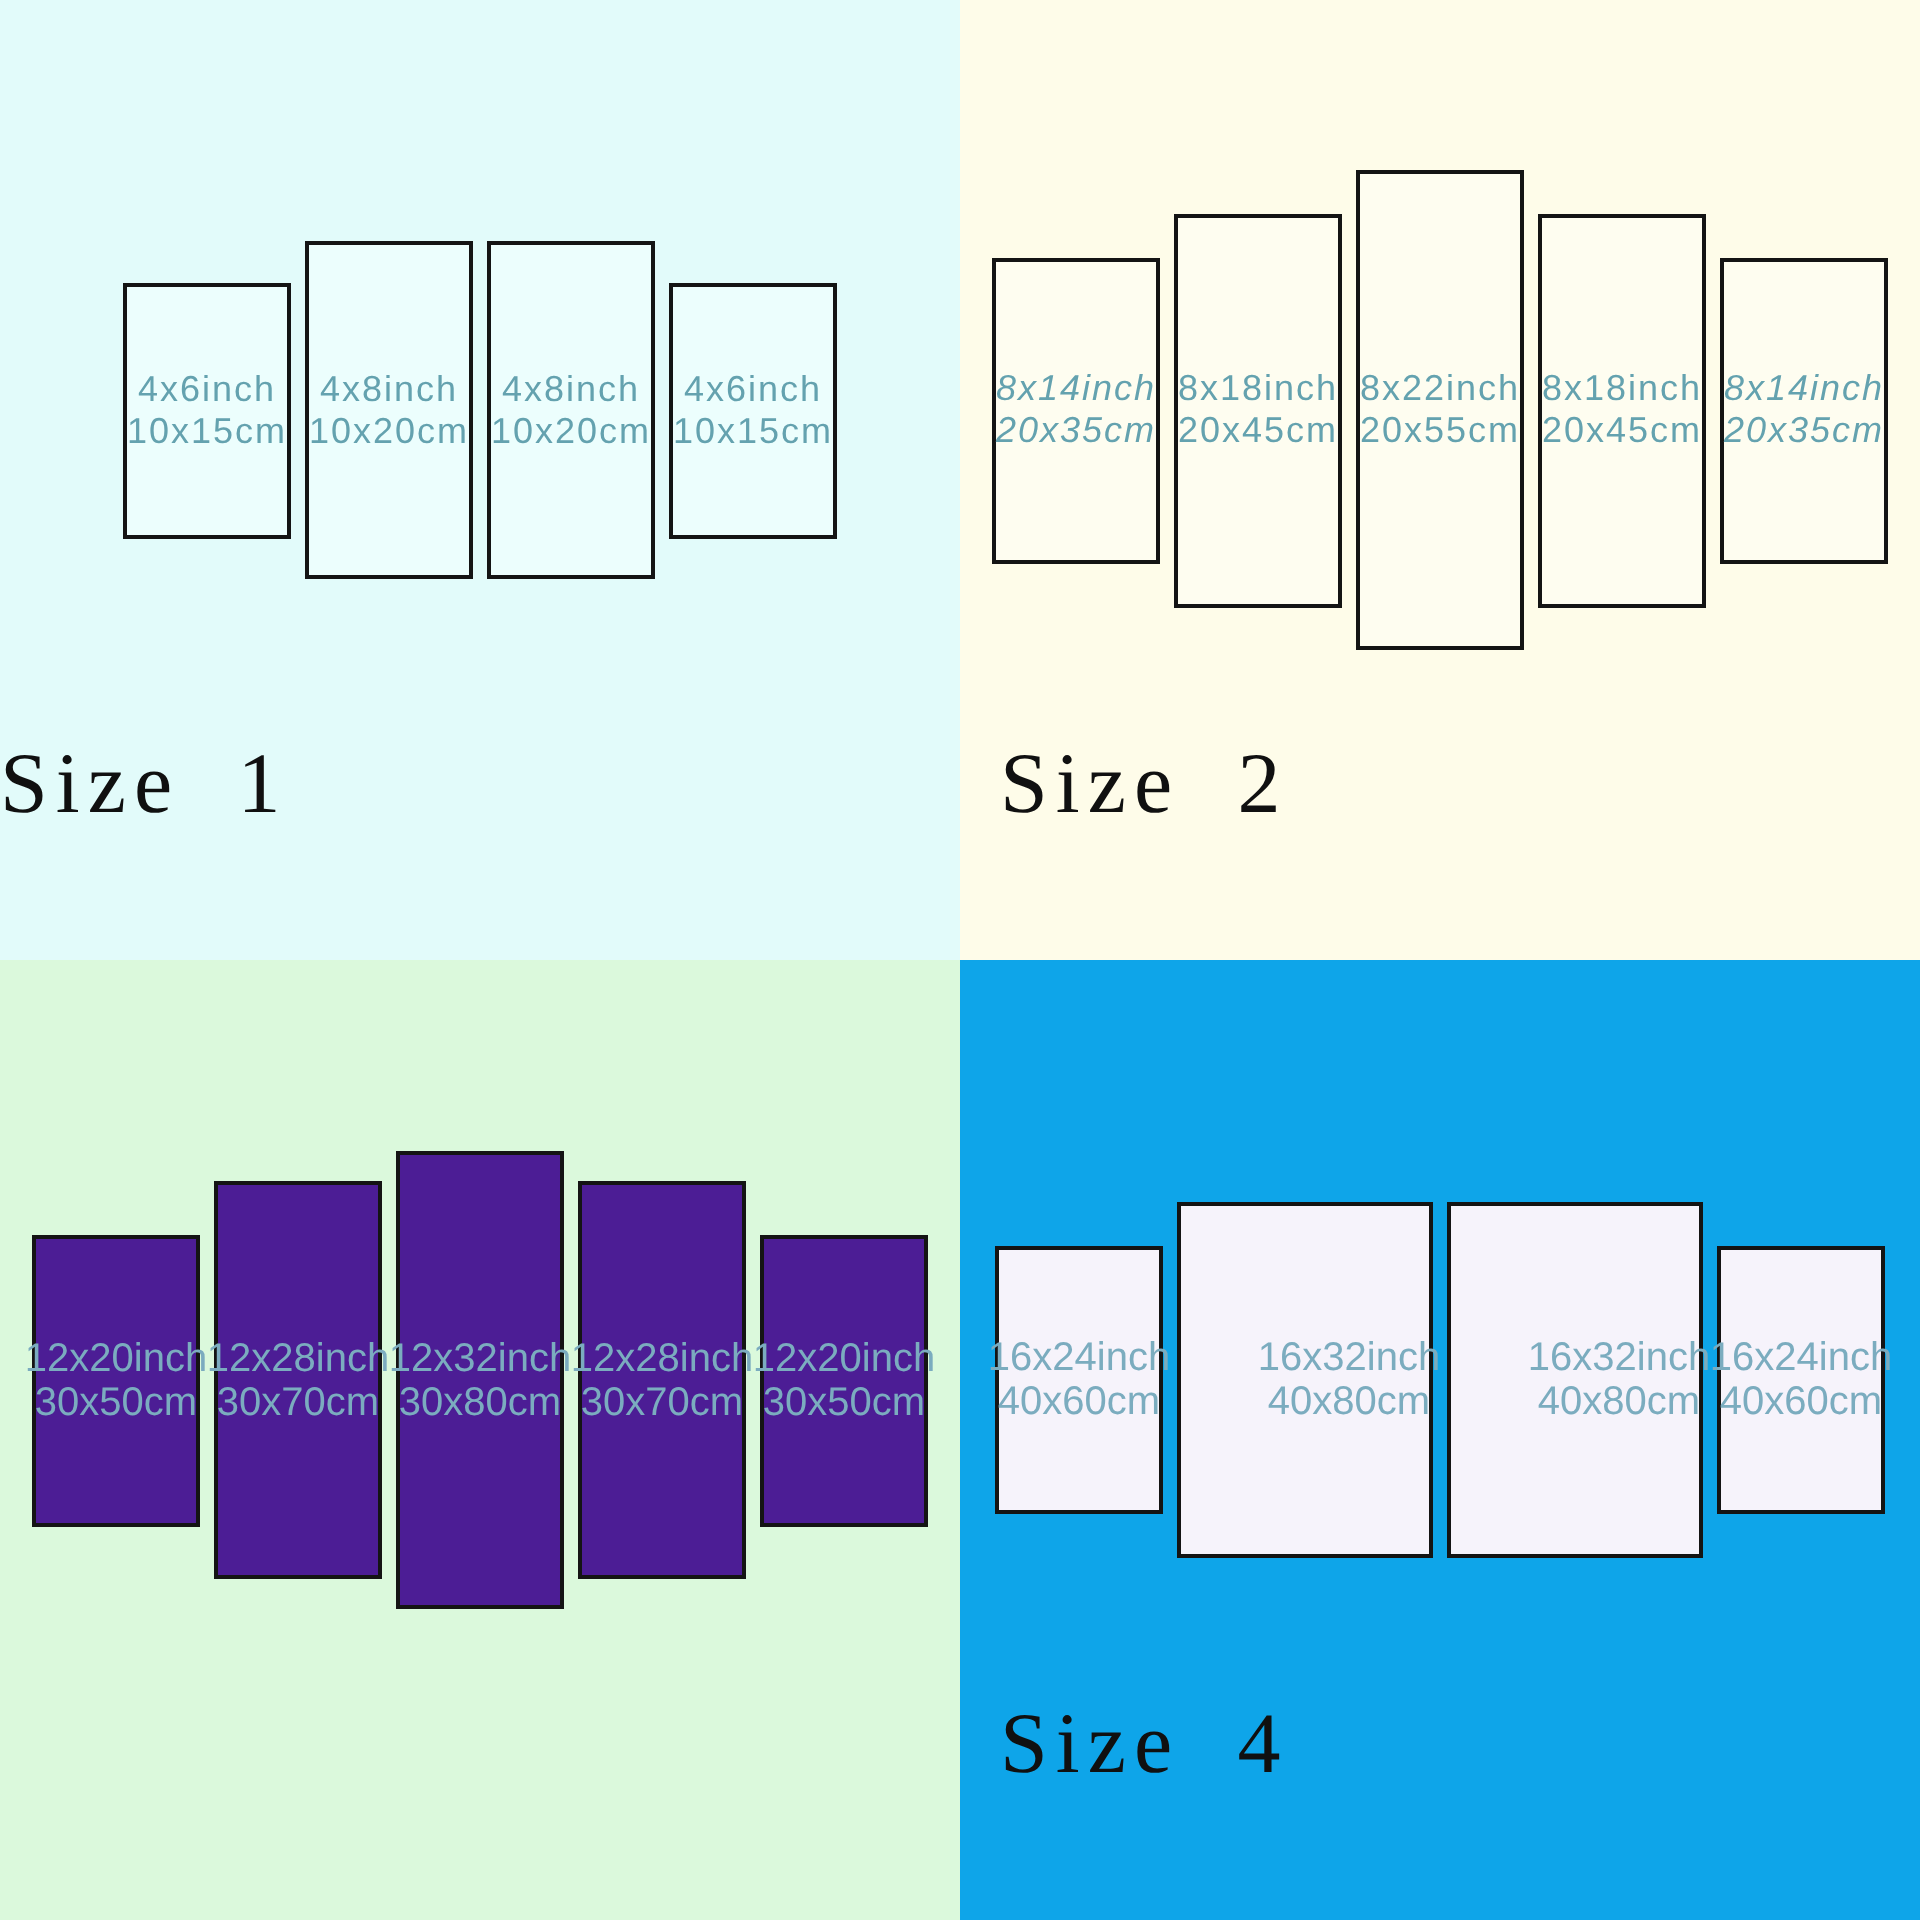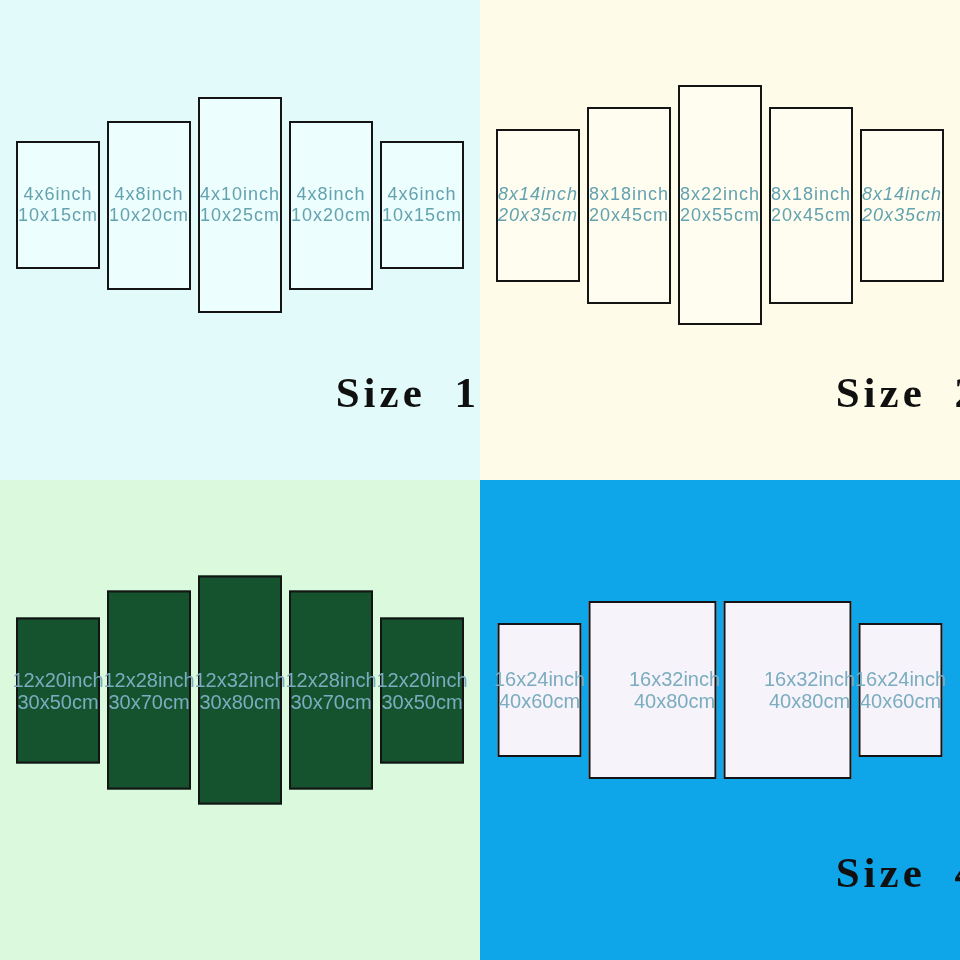--- a/index.html
+++ b/index.html
@@ -36,21 +36,21 @@
   .panel {
     width: 80px;
     border: 2px solid #141414;
     display: flex;
     align-items: center;
     justify-content: center;
     box-sizing: content-box;
   }
   .q1 .panel { background: #ecfefd; }
   .q2 .panel { background: #fefdf0; }
-  .q3 .panel { background: #14532d; }
+  .q3 .panel { background: #4c1d95; }
   .q4 .panel { background: #f6f3fb; }
 
   
   .q1 .p1, .q1 .p5 { height: 124px; }
   .q1 .p2, .q1 .p4 { height: 165px; }
   .q1 .p3          { height: 212px; }
 
   .q2 .p1, .q2 .p5 { height: 149px; font-style: italic; }
   .q2 .p2, .q2 .p4 { height: 193px; justify-content: center; }
   .q2 .p3          { height: 236px; }
@@ -82,23 +82,23 @@
     line-height: 22px;
     letter-spacing: 0;
   }
 
   .title {
     position: absolute;
     top: 368px;
     left: 0;
     width: 100%;
     margin: 0;
-    text-align: right;
+    text-align: left;
     font-family: "Liberation Serif", serif;
-    font-weight: bold;
+    font-weight: normal;
     font-size: 43px;
     letter-spacing: 4px;
     word-spacing: 14px;
     color: #101010;
   }
   .q-right .title { transform: translateX(20px); }
 </style>
 </head>
 <body>
 
@@ -111,26 +111,20 @@
           <span>4x6inch</span>
           <span>10x15cm</span>
         </div>
       </div>
       <div class="panel p2">
         <div class="label">
           <span>4x8inch</span>
           <span>10x20cm</span>
         </div>
       </div>
-      <div class="panel p3">
-        <div class="label">
-          <span>4x10inch</span>
-          <span>10x25cm</span>
-        </div>
-      </div>
       <div class="panel p4">
         <div class="label">
           <span>4x8inch</span>
           <span>10x20cm</span>
         </div>
       </div>
       <div class="panel p5">
         <div class="label">
           <span>4x6inch</span>
           <span>10x15cm</span>

